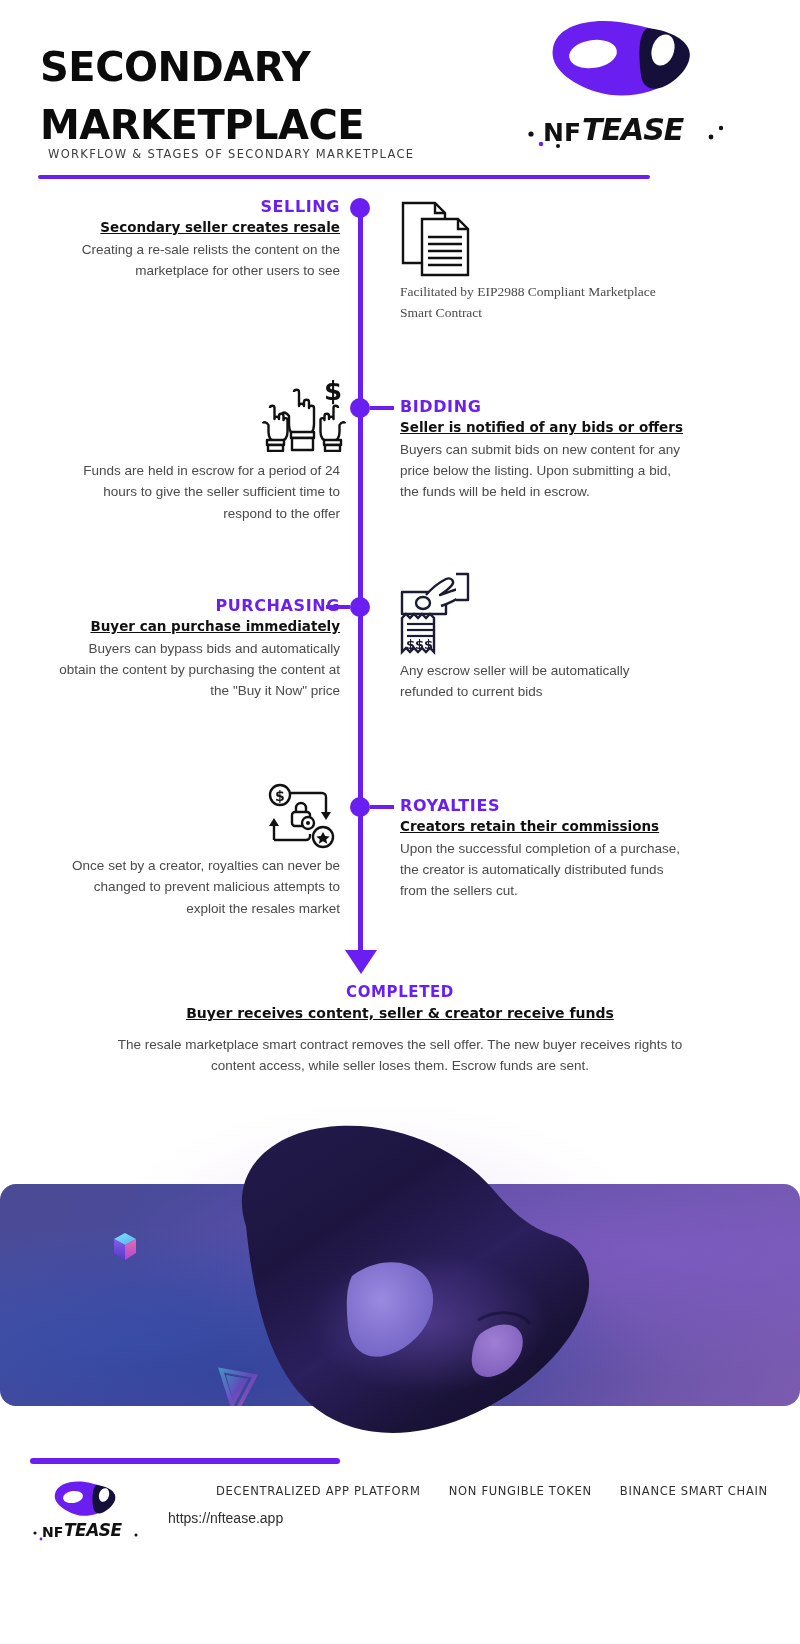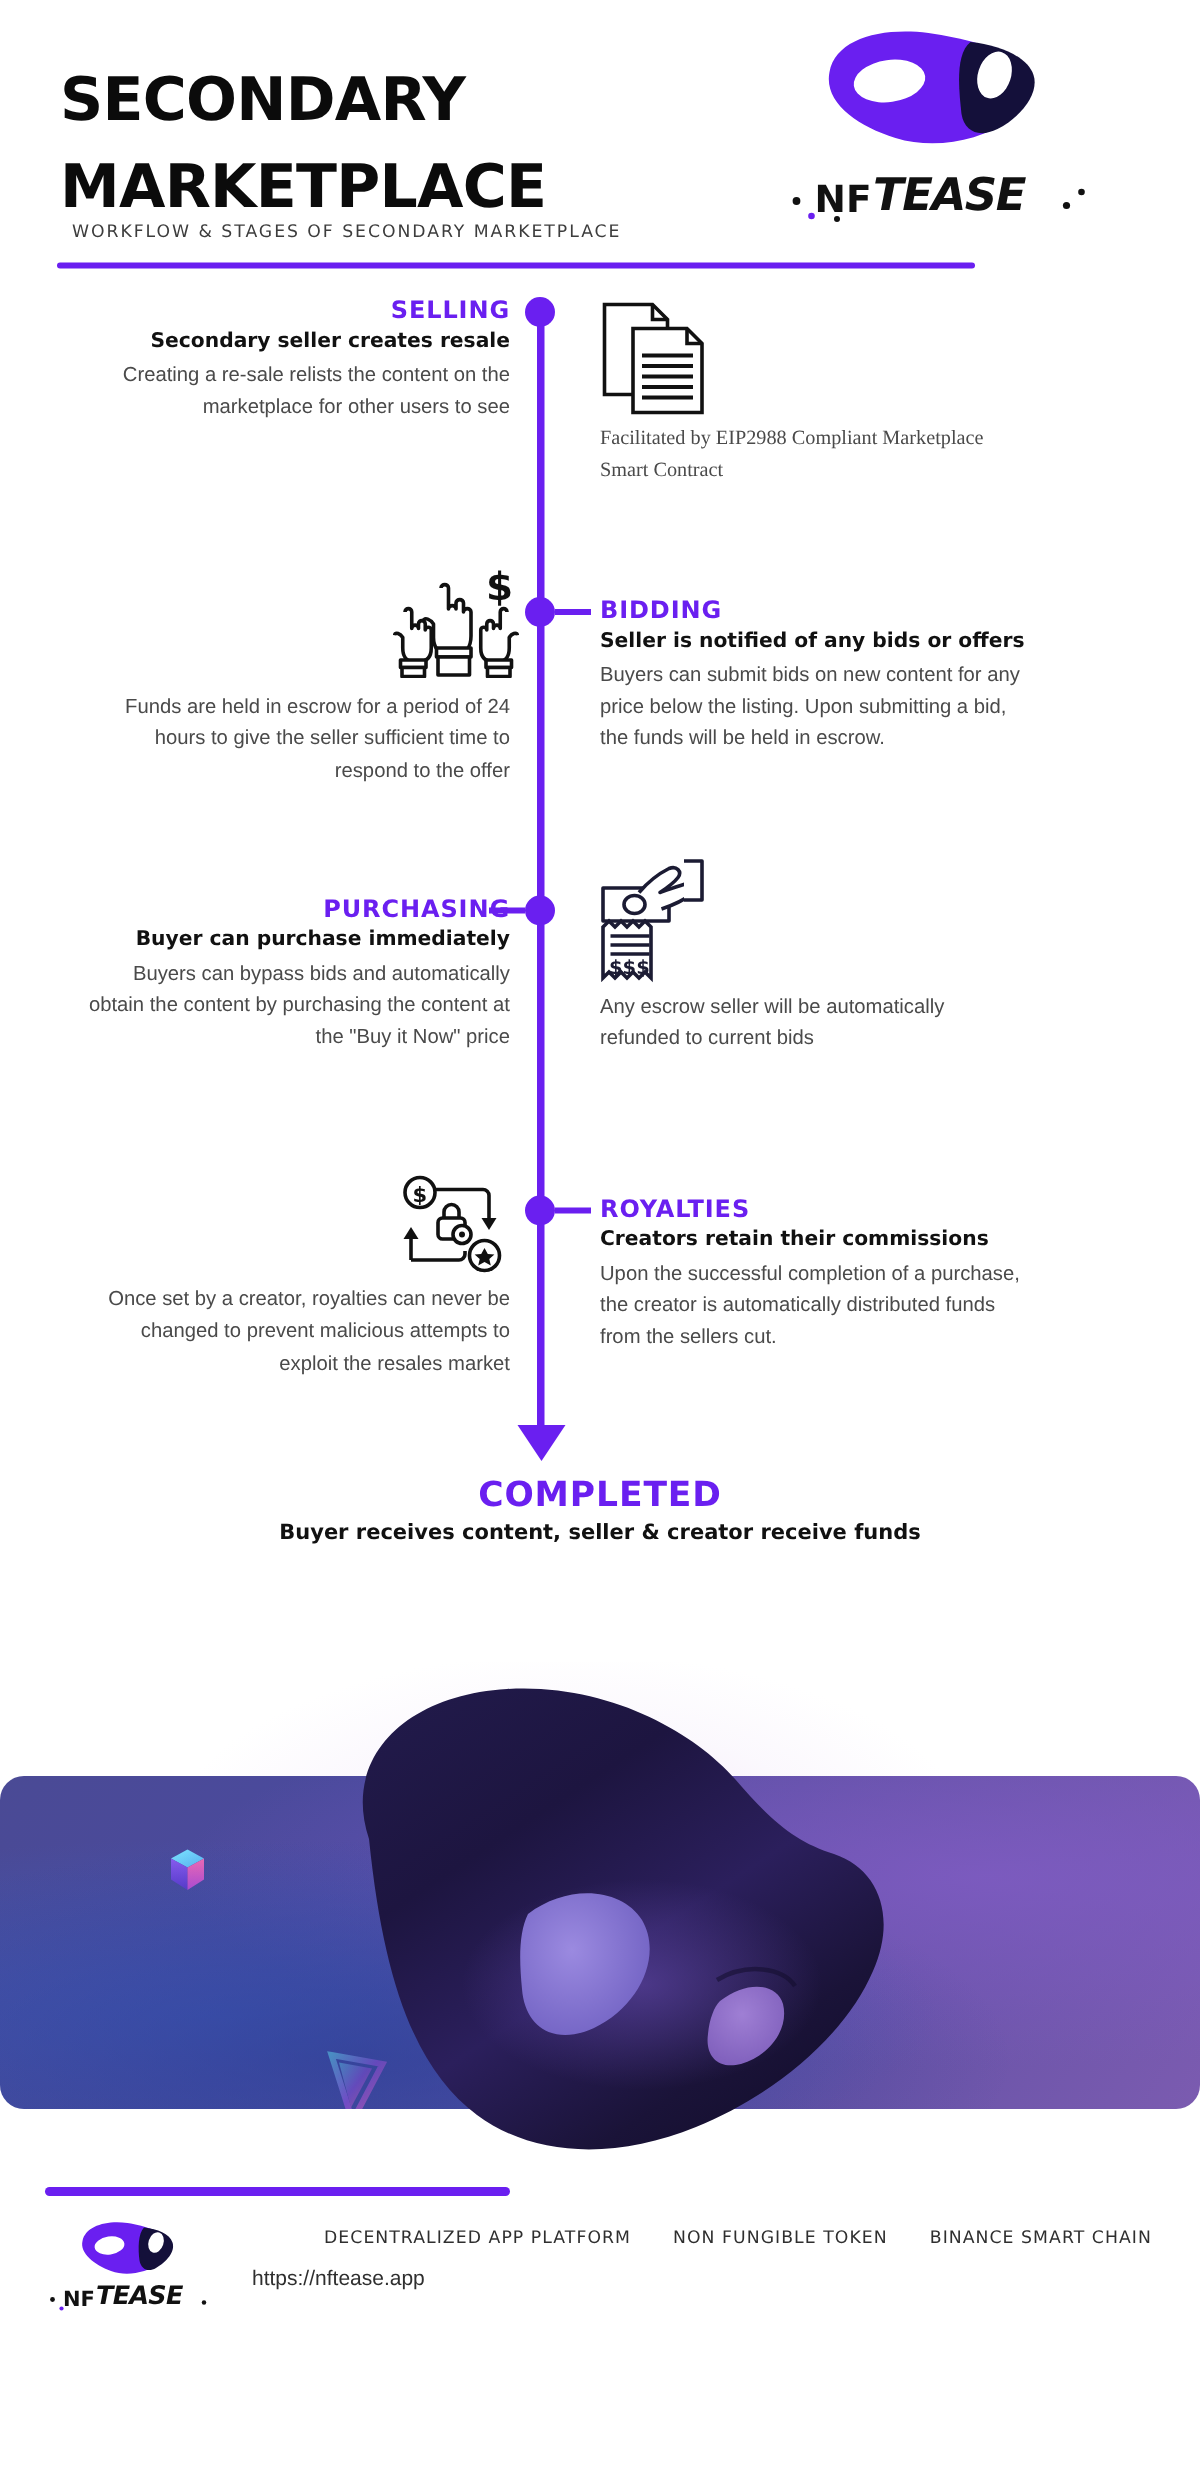--- a/index.html
+++ b/index.html
@@ -61,34 +61,35 @@
 
   .stage-name {
     font-family:"DejaVu Sans", sans-serif;
     font-weight:bold; font-size:16px; letter-spacing:0.6px;
     color:#6a1ff0; text-transform:uppercase; line-height:1.15;
   }
   .stage-sub {
     font-family:"DejaVu Sans", sans-serif;
     font-weight:bold; font-size:13.5px; color:#111; line-height:1.35;
     margin-top:2px;
+    text-decoration:underline;
   }
   .stage-body {
     font-size:13.5px; line-height:1.58; color:#4a4a4a; margin-top:2px;
   }
   .icon-note {
     font-size:13.5px; line-height:1.58; color:#4a4a4a;
   }
 
   .icon-box { position:absolute; }
   .icon-box svg { display:block; }
 
   
   .completed { position:absolute; left:100px; top:984px; width:600px; text-align:center; }
-  .completed .stage-name { font-size:23px;text-align:center; }
+  .completed .stage-name { font-size:15px;text-align:center; }
   .completed .stage-sub { font-size:14px; margin-top:3px; }
   .completed .stage-body { margin-top:11px; font-size:13.5px; }
 
   
   .hero-wrap { position:absolute; left:0; top:1108px; width:800px; height:330px; overflow:hidden; }
   .hero-glow {
     position:absolute; left:120px; top:0px; width:520px; height:210px;
     background:radial-gradient(ellipse at 50% 60%, rgba(242,226,247,0.95) 0%, rgba(248,243,252,0.55) 48%, rgba(255,255,255,0) 74%);
   }
   .hero-card {
@@ -281,20 +282,21 @@
     <circle cx="42" cy="41" r="2" fill="#111"></circle>
   </svg>
 </div>
 <div class="col left" style="top:855px;">
   <div class="icon-note">Once set by a creator, royalties can never be changed to prevent malicious attempts to exploit the resales market</div>
 </div>
 
 <div class="completed">
   <div class="stage-name">COMPLETED</div>
   <div class="stage-sub">Buyer receives content, seller &amp; creator receive funds</div>
+  <div class="stage-body">The resale marketplace smart contract removes the sell offer. The new buyer receives rights to content access, while seller loses them. Escrow funds are sent.</div>
 </div>
 
 <div class="hero-wrap">
   <div class="hero-glow"></div>
   <div class="hero-card">
     <svg class="geo" style="left:112px; top:48px;" width="26" height="34" viewBox="0 0 26 34">
       <defs>
         <linearGradient id="gcubeA" x1="0" y1="0" x2="1" y2="1">
           <stop offset="0" stop-color="#7de6ff"></stop>
             <stop offset="1" stop-color="#59b6f5"></stop>

